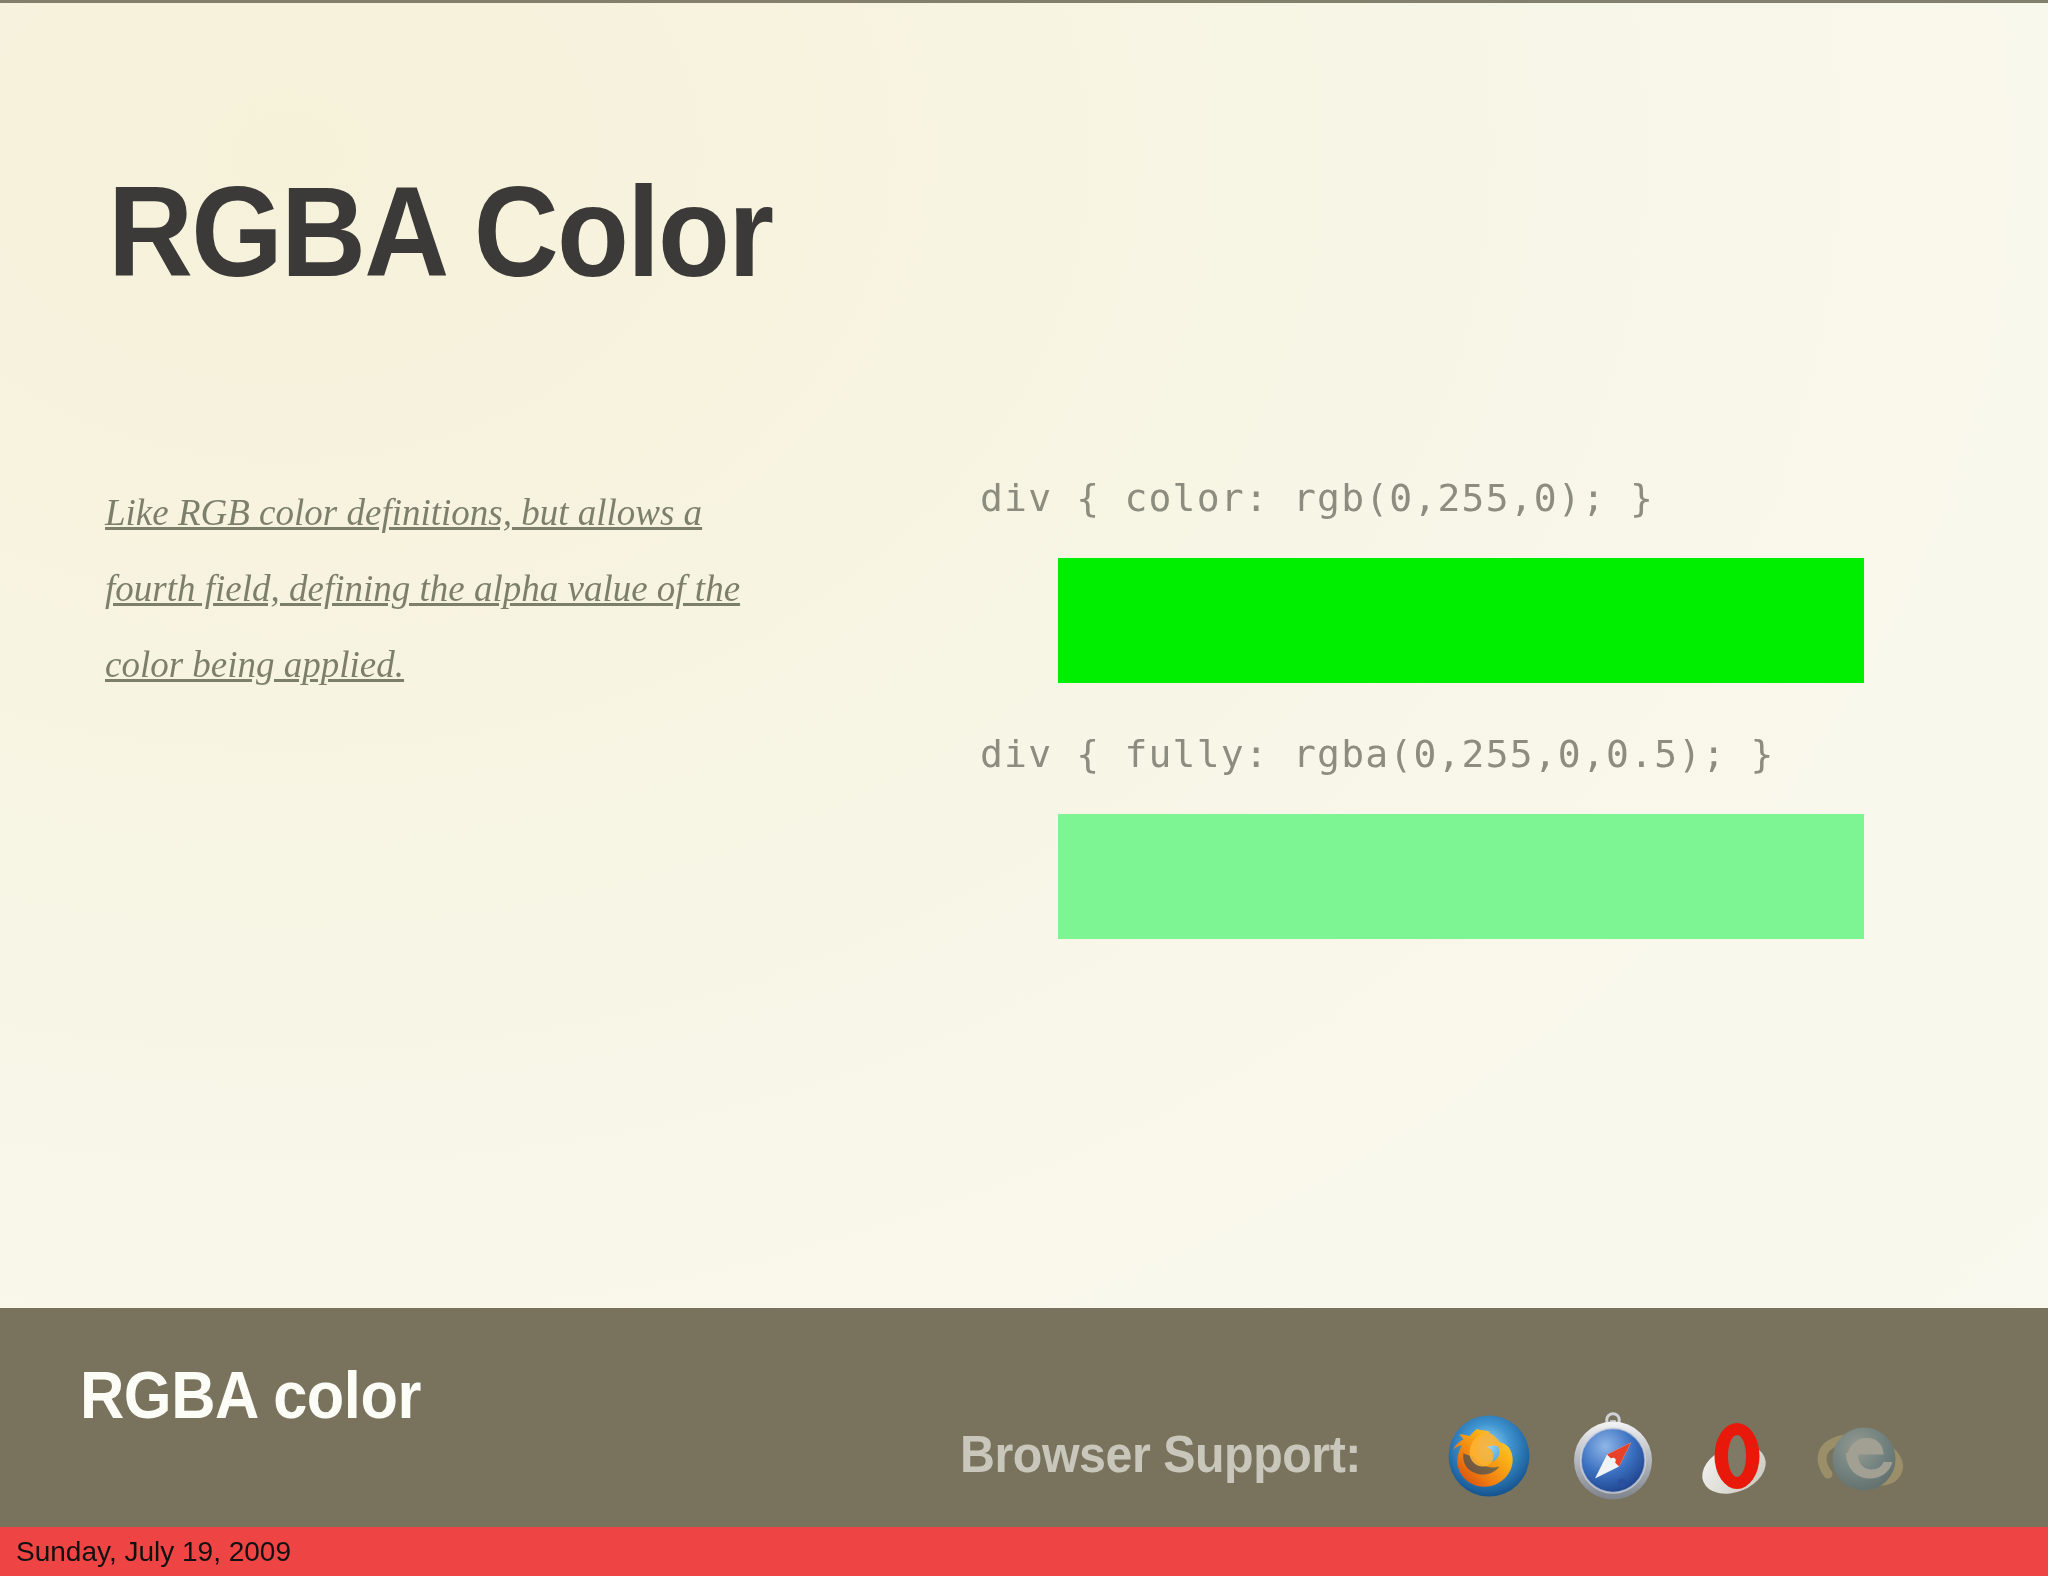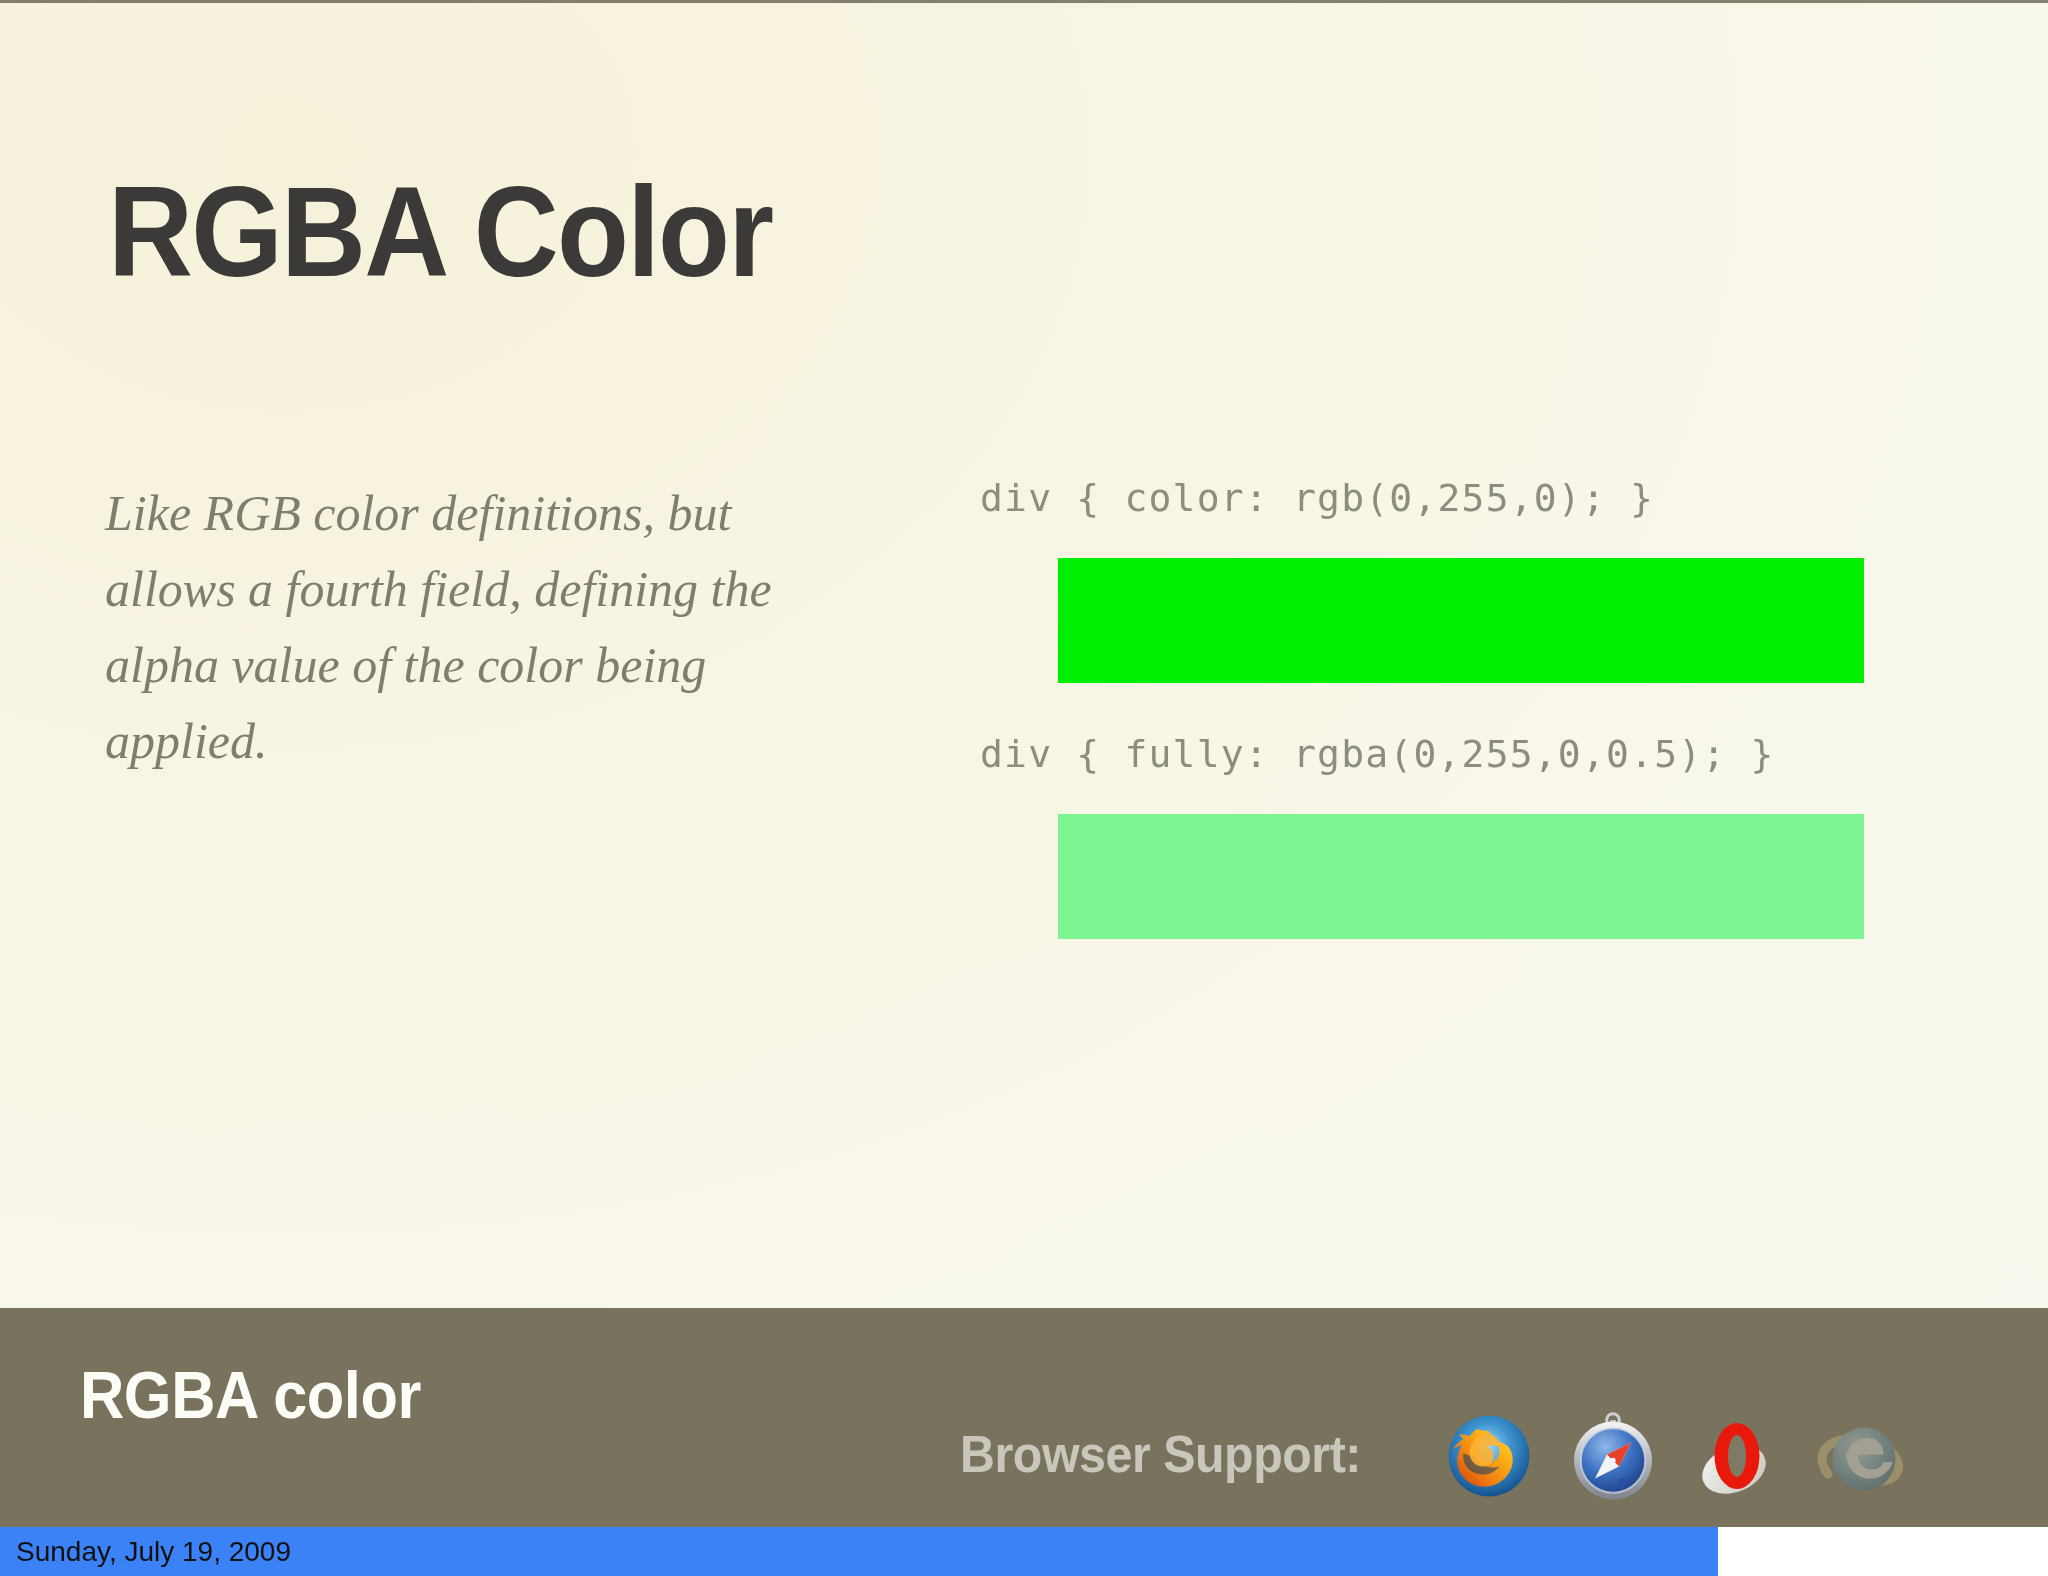--- a/index.html
+++ b/index.html
@@ -54,24 +54,25 @@
   
   .body-col {
     position: absolute;
     left: 105px;
     top: 475px;
     width: 680px;
   }
   .body-para {
     font-family: "Liberation Serif", "DejaVu Serif", serif;
     font-style: italic;
-    font-size: 50px;
+    font-size: 37px;
     line-height: 76px;
     color: #7d7f6d;
     margin: 0;
+    text-decoration: underline;
   }
   .body-para + .body-para {
     margin-top: 76px;
   }
 
   
   .demo-col {
     position: absolute;
     left: 980px;
     top: 475px;
@@ -144,23 +145,23 @@
     display: block;
     flex: 0 0 auto;
   }
   .ie-dim { opacity: 0.34; }
 
   
   #date-strip {
     position: absolute;
     left: 0;
     top: 1527px;
-    width: 1718px;
+    width: 2048px;
     height: 49px;
-    background: #3b82f6;
+    background: #ef4444;
   }
   .date-text {
     position: absolute;
     left: 16px;
     top: 10px;
     font-family: "Liberation Sans", sans-serif;
     font-size: 28px;
     line-height: 30px;
     color: #111111;
     white-space: nowrap;

